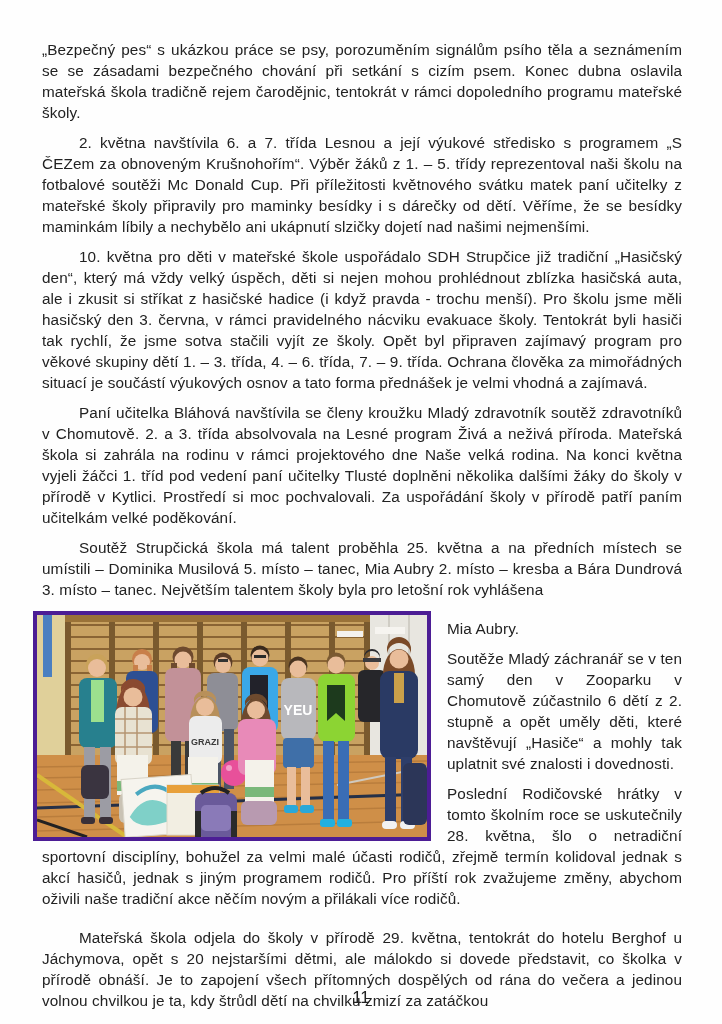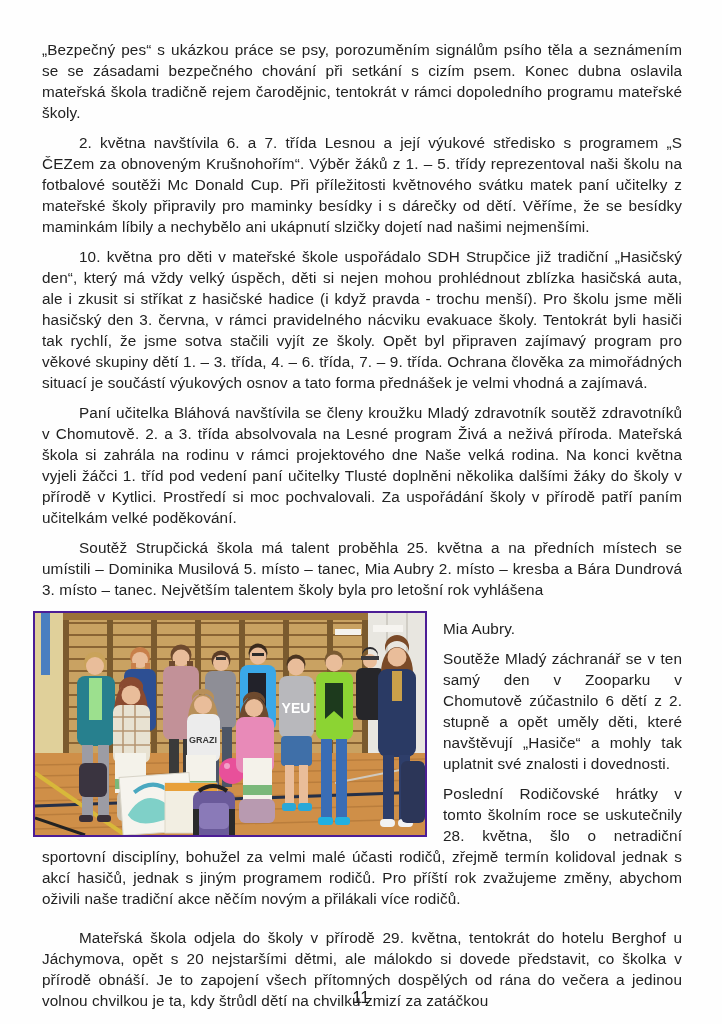--- a/index.html
+++ b/index.html
@@ -22,21 +22,21 @@
     font-size:15.3px;
     line-height:21px;
     text-align:justify;
     letter-spacing:0.1px;
   }
   .body-text p.ind{text-indent:37px;}
   .wrap{display:flow-root;}
   .photo-frame{
     float:left;
     width:390px;height:222px;
-    border:2px solid #4c1d95;
+    border:4px solid #4c1d95;
     margin:2px 16px 4px 0;
     background:#d9d4c8;
     overflow:hidden;
   }
   .photo-frame svg{display:block;}
   .pagenum{
     position:absolute;
     left:0;right:0;bottom:16px;
     text-align:center;
     font-size:17px;

